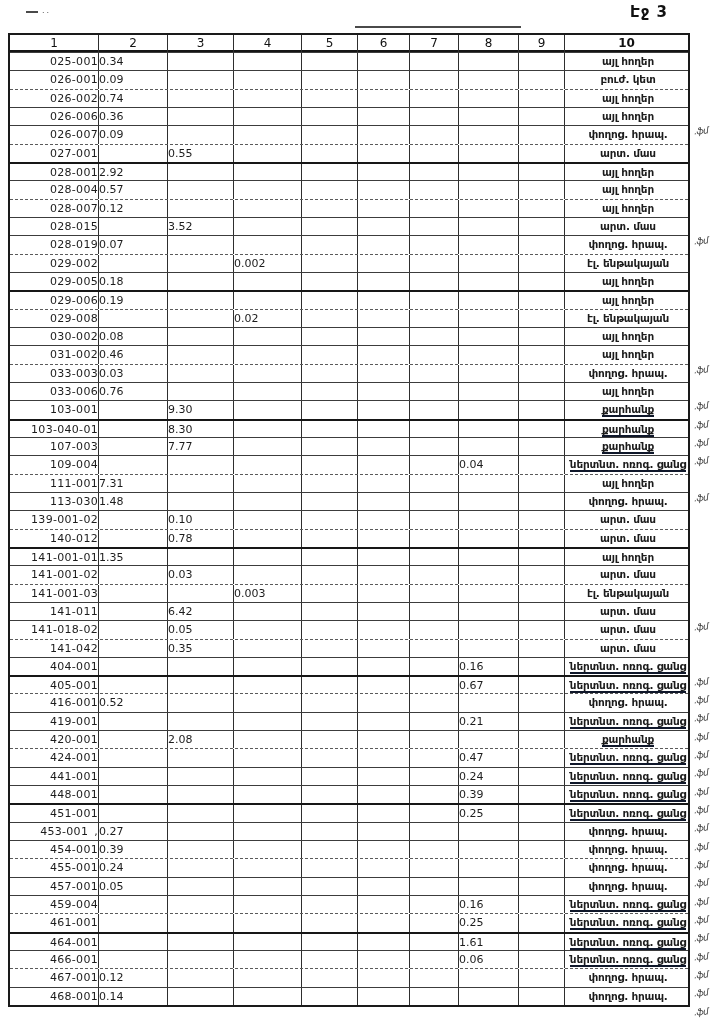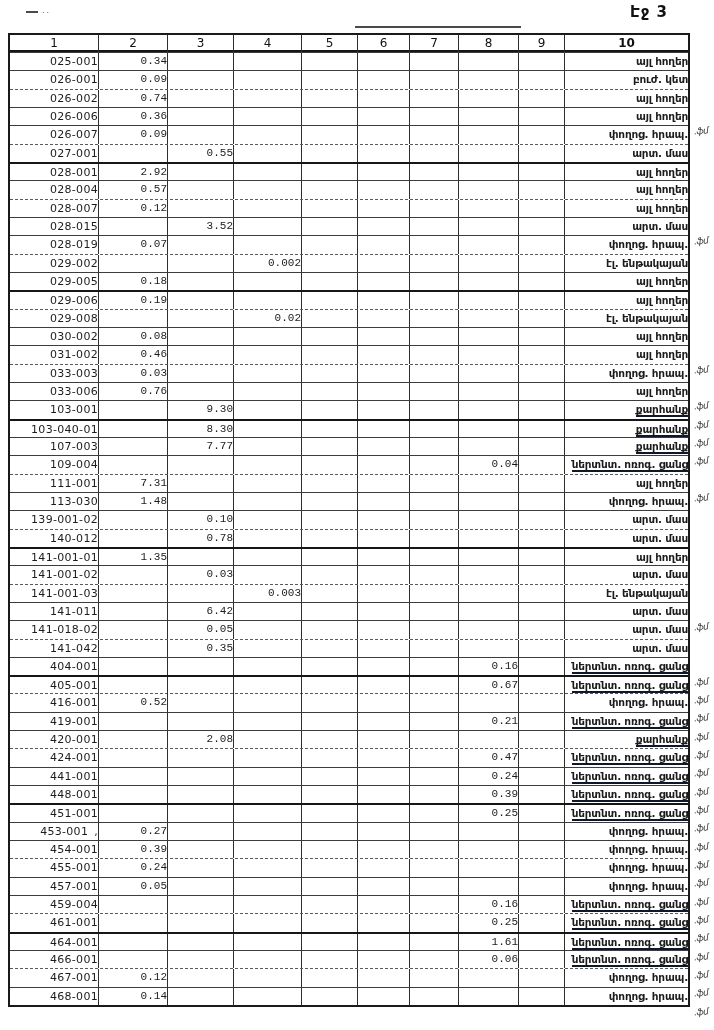--- a/index.html
+++ b/index.html
@@ -26,22 +26,22 @@
   .trow.header{
     height:17px;border-top:none;border-bottom:2px solid #151515;
   }
   .cell{
     box-sizing:border-box;border-right:1px solid #2e2e2e;
     font-size:11px;line-height:17px;white-space:nowrap;overflow:visible;
   }
   .cell:last-child{border-right:none;font-weight:bold;}
   .cell.head{text-align:center;font-size:12px;color:#111;}
   .cell.id{padding-left:4px;text-align:right;letter-spacing:0.3px;}
-  .cell.val{text-align:right;font-family:Liberation Mono, monospace;}
-  .cell.cat{padding-left:3px;text-align:right;font-size:10.5px;letter-spacing:-0.2px;}
+  .cell.val{text-align:left;}
+  .cell.cat{padding-left:3px;text-align:center;font-size:10.5px;letter-spacing:-0.2px;}
   .cat .u{border-bottom:2px solid #0f172a;padding-bottom:0px;}
   .marks{position:absolute;left:694px;top:50px;width:20px;}
   .mark{
     position:absolute;left:0;font-size:9px;font-style:italic;color:#3a3a3a;
     transform:rotate(-5deg);letter-spacing:-0.5px;white-space:nowrap;
   }
   .artifact{position:absolute;background:#4a4a4a;}
   .artifact.dots{background:transparent;color:#555;font-size:8px;letter-spacing:2px;}
   .id-note{color:#333;font-size:11px;padding-left:6px;}
 </style>

